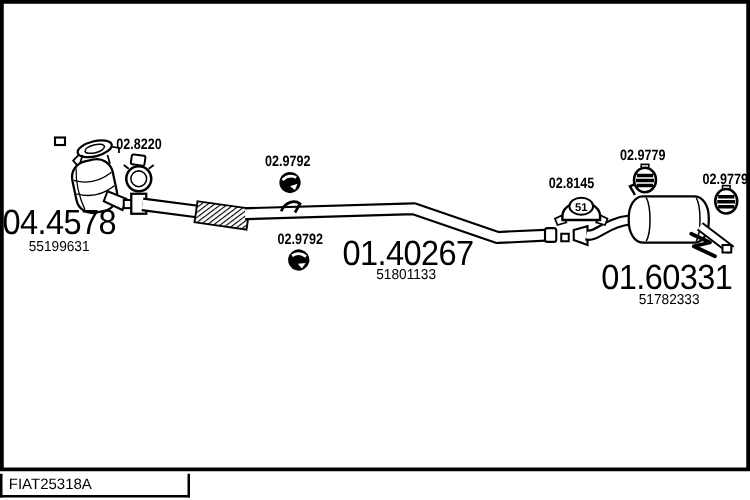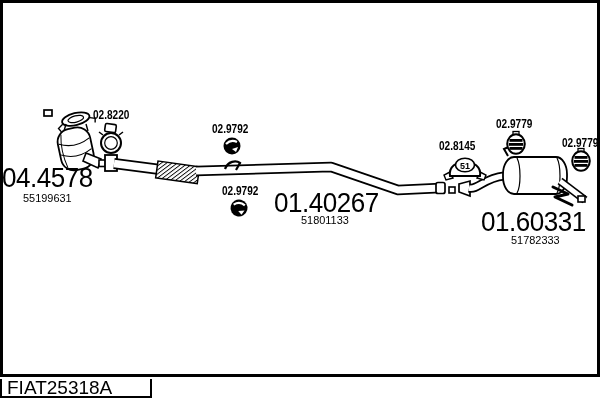--- a/index.html
+++ b/index.html
@@ -8,21 +8,21 @@
     background:#ffffff;color:#000;
     font-family:"Liberation Sans", sans-serif;
   }
   .frame{
     position:absolute;left:0;top:0;width:594px;height:371px;
     border:3px solid #000;background:transparent;
   }
   .code-box{
     position:absolute;left:0;top:379px;width:143px;height:15px;
     border:2px solid #000;border-top:none;background:#fff;
-    font-size:19px;line-height:15px;padding:1px 0 1px 5px;
+    font-size:12px;line-height:15px;padding:1px 0 1px 5px;
     white-space:nowrap;
   }
   svg.art{position:absolute;left:0;top:0;}
   .lbl{position:absolute;line-height:1;white-space:nowrap;transform-origin:left top;}
   .fit{font-weight:bold;font-size:12px;transform:scaleX(.84);letter-spacing:0;}
   .code{font-size:28px;transform:scaleX(.93);letter-spacing:-.5px;}
   .oe{font-size:11.5px;transform:scaleX(.95);}
 </style>
 </head>
 <body>

